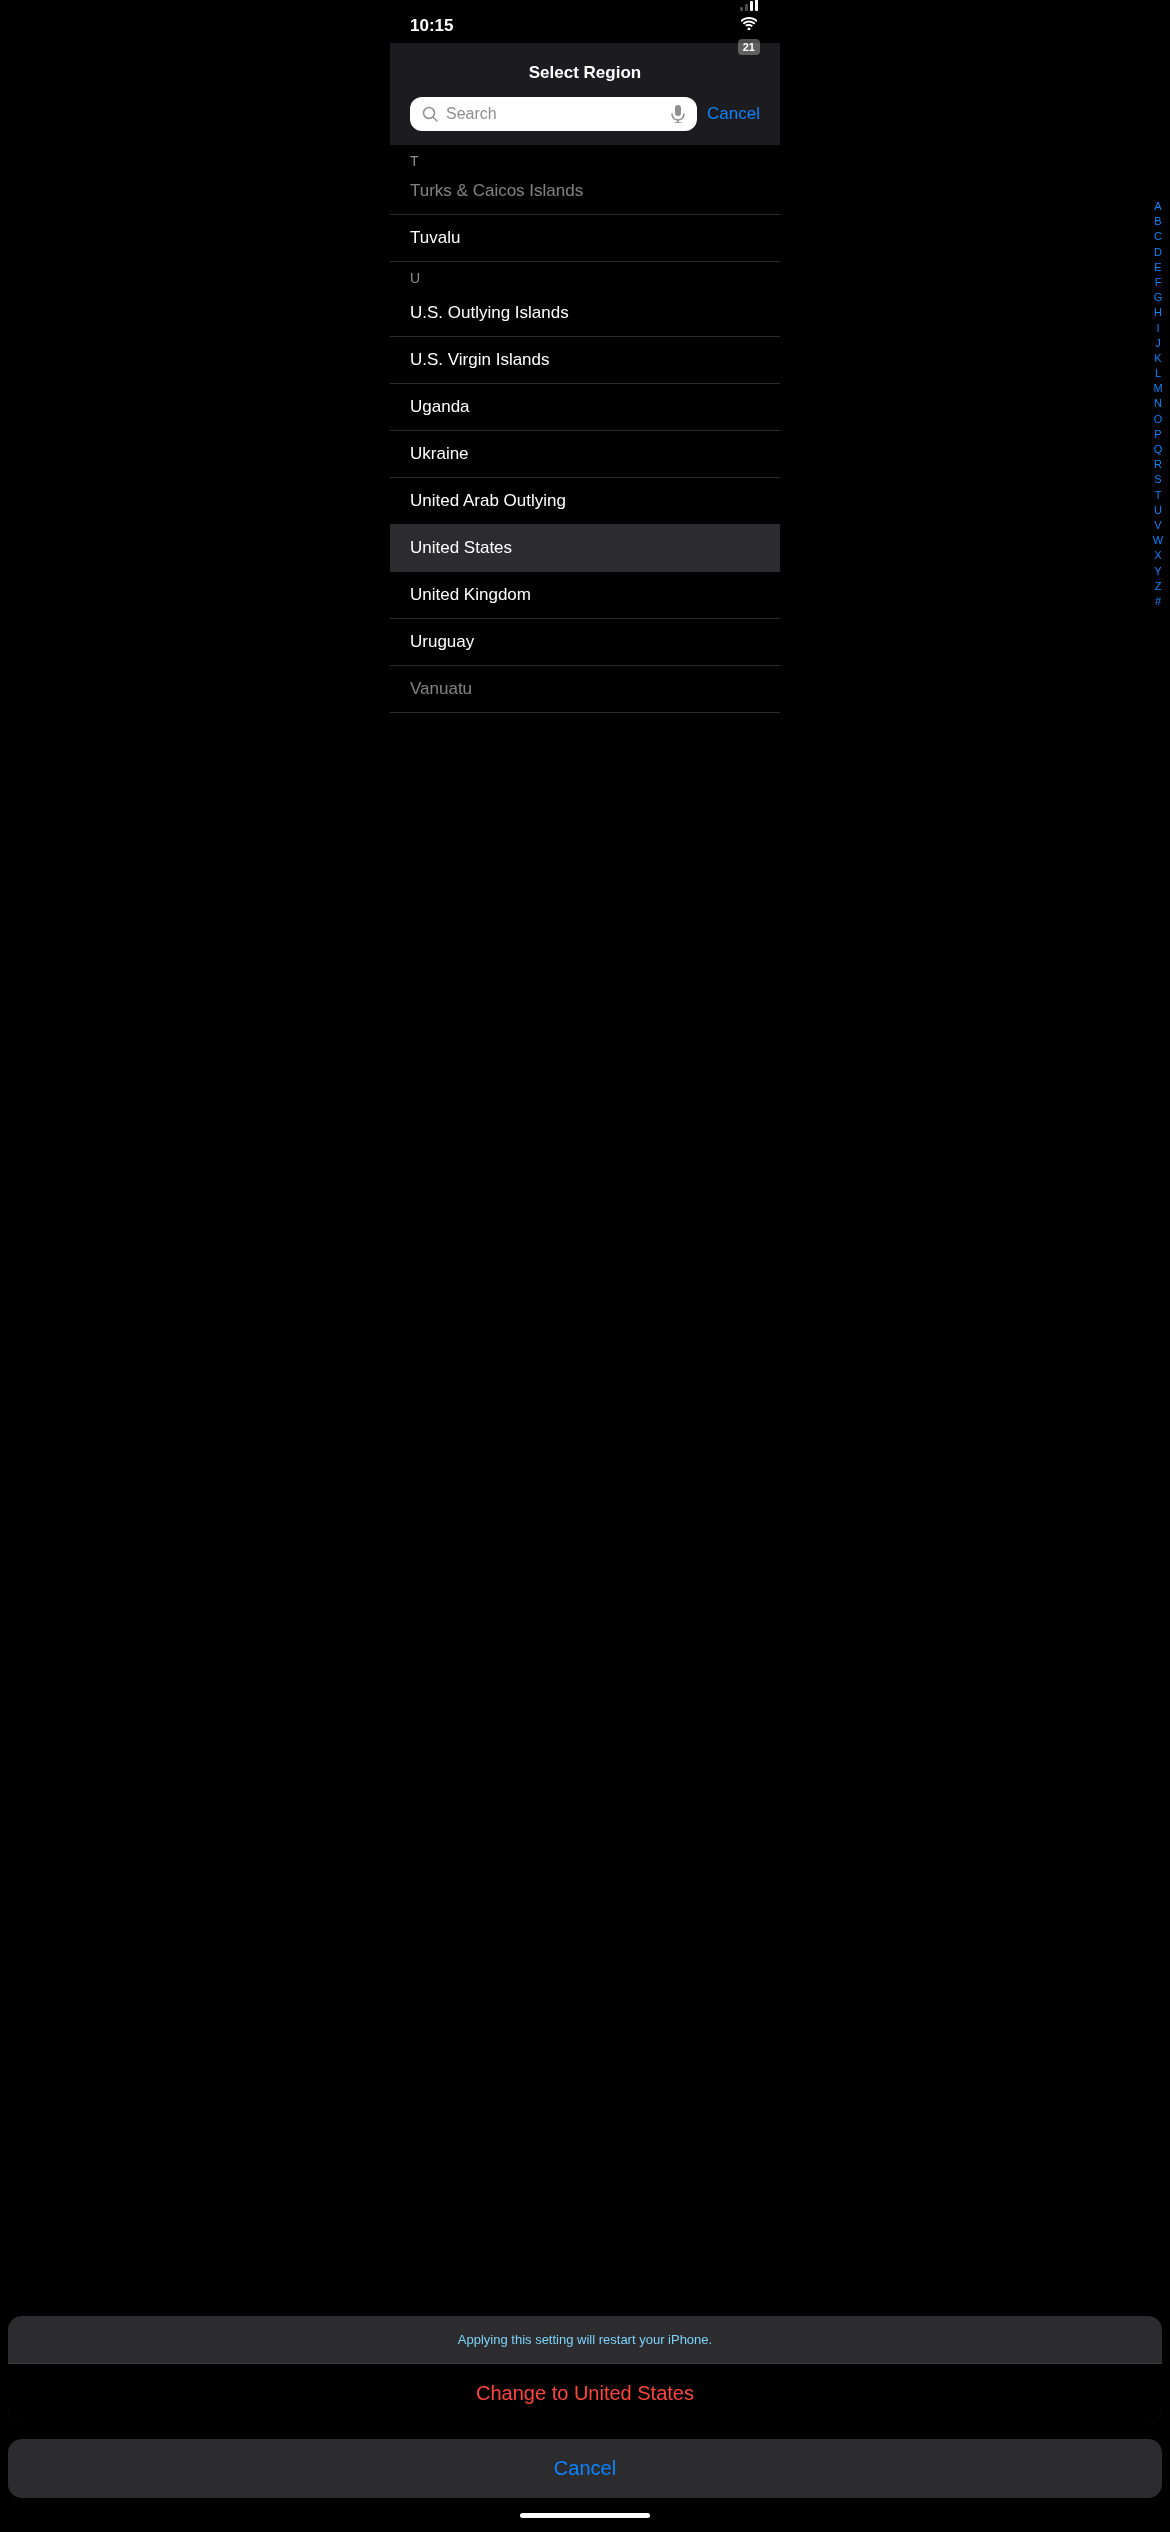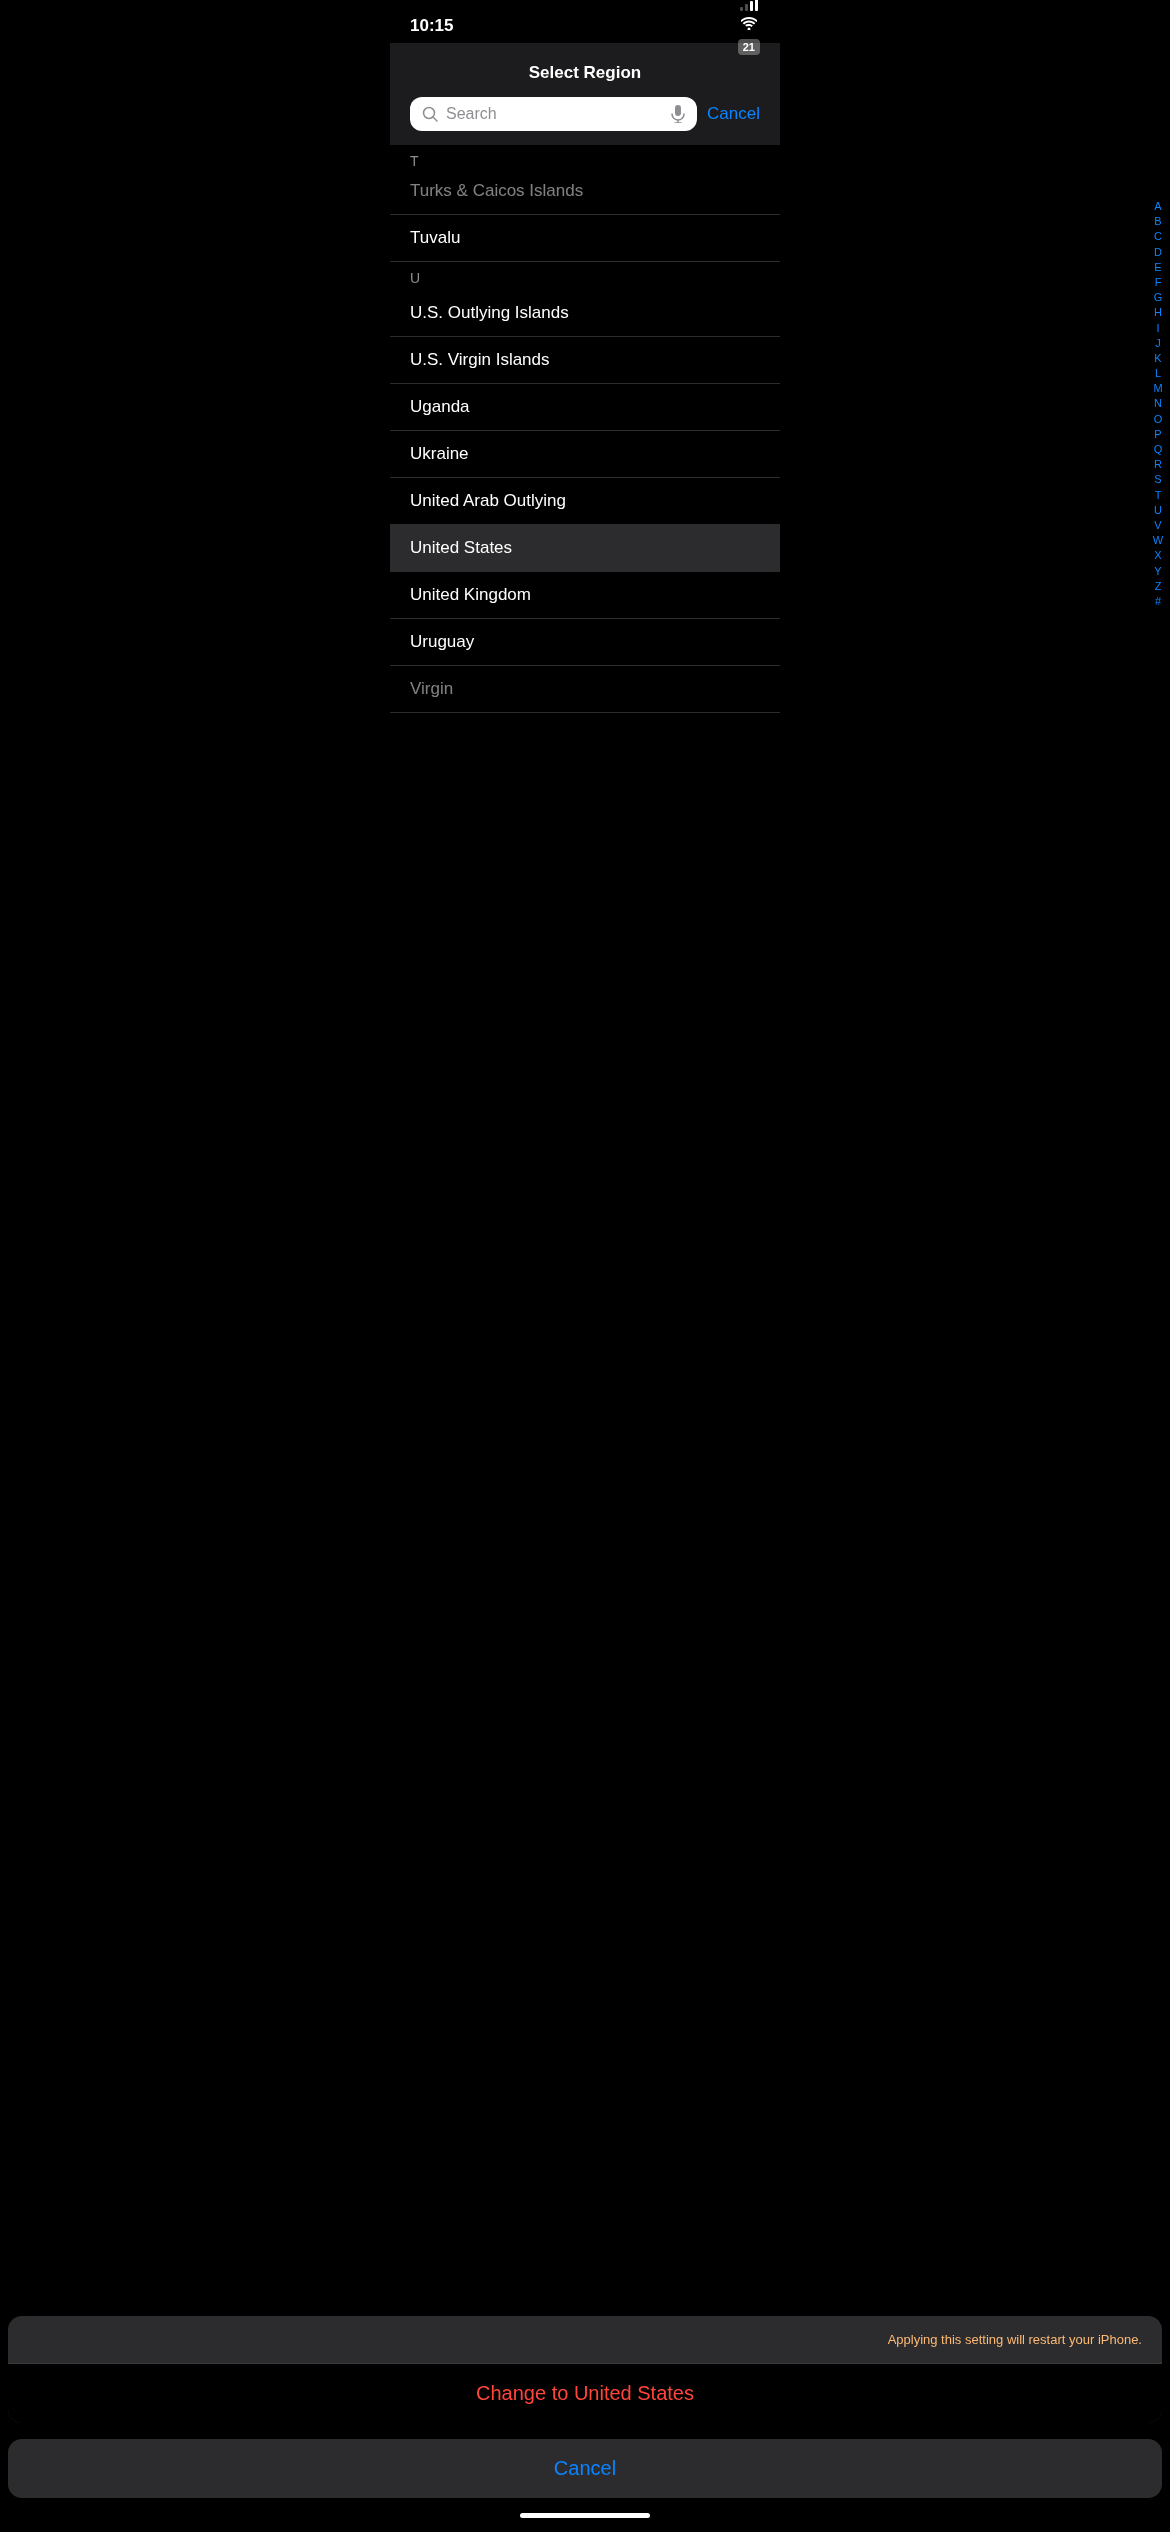--- a/index.html
+++ b/index.html
@@ -200,22 +200,22 @@
     .action-sheet {
       background: #2c2c2e;
       border-radius: 14px 14px 0 0;
       margin: 0 8px 8px;
       border-radius: 14px;
       overflow: hidden;
     }
 
     .action-sheet-message {
       padding: 16px 20px;
-      text-align: right;
-      color: #fdba74;
+      text-align: center;
+      color: #7dd3fc;
       font-size: 13px;
       border-bottom: 1px solid #3a3a3c;
     }
 
     .action-sheet-button {
       padding: 18px 20px;
       text-align: center;
       font-size: 20px;
       color: #ff453a;
       background: #000000;
@@ -336,21 +336,21 @@
     <span>United States</span>
   </div>
   <div class="list-item">
     <span>United Kingdom</span>
   </div>
   <div class="list-item">
     <span>Uruguay</span>
   </div>
 
   <div class="list-item" style="color: rgba(255,255,255,0.5);">
-    <span>Virgin</span>
+    <span>Vanuatu</span>
   </div>
 
 </div>
 
 <div class="alphabet-index">
   <span class="alpha-letter">A</span>
   <span class="alpha-letter">B</span>
   <span class="alpha-letter">C</span>
   <span class="alpha-letter">D</span>
   <span class="alpha-letter">E</span>

